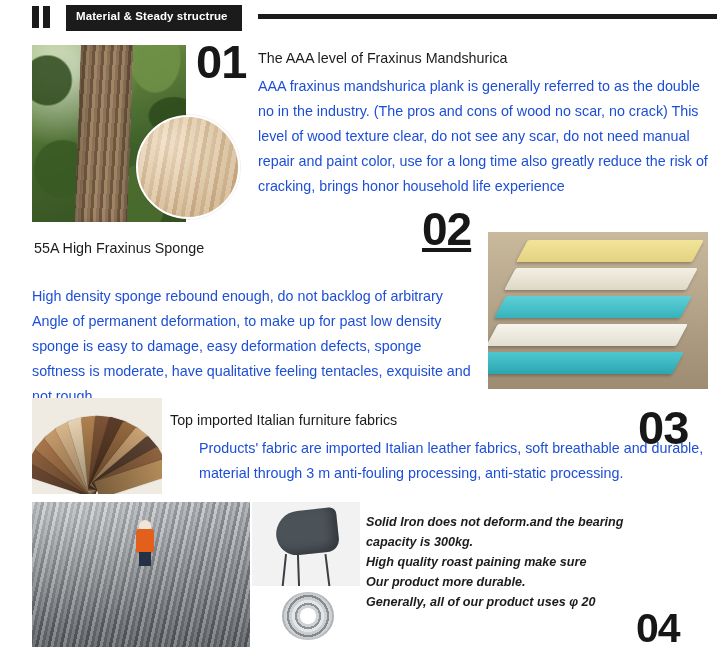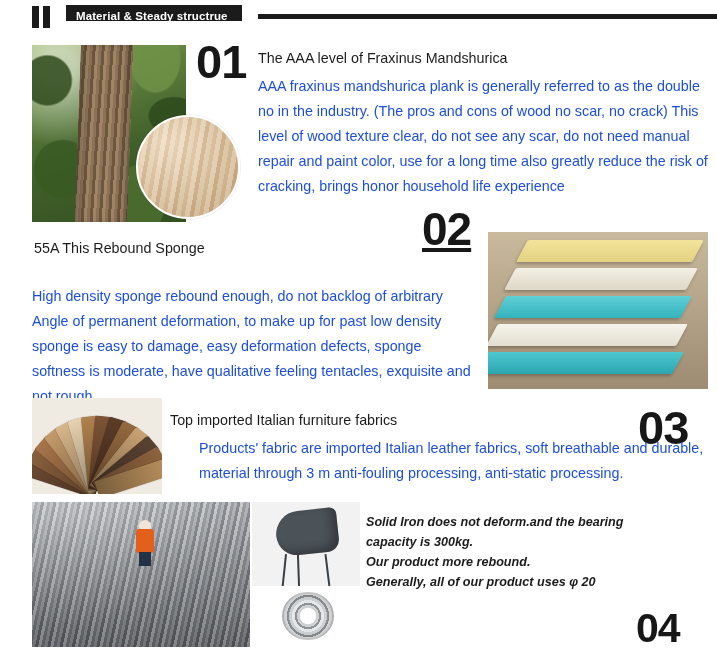--- a/index.html
+++ b/index.html
@@ -33,21 +33,21 @@
     position: absolute;
     top: 0;
     width: 7px; height: 22px;
     background: #1b1b1b;
   }
   .header-bars i:nth-child(1) { left: 0; }
   .header-bars i:nth-child(2) { left: 11px; }
   .header-title {
     position: absolute;
     left: 66px; top: 5px;
-    height: 16px;
+    height: 26px;
     padding: 0 14px 0 10px;
     background: #1b1b1b;
     color: #ffffff;
     font-size: 11.5px;
     font-weight: bold;
     line-height: 22px;
     white-space: nowrap;
     letter-spacing: 0.1px;
   }
   .header-rule {
@@ -369,21 +369,21 @@
     <div class="tree-sky"></div>
     <div class="tree-leaves"></div>
     <div class="tree-trunk"></div>
   </div>
   <div class="sec01-circle"></div>
 
   <div class="sec01-num num">01</div>
   <div class="sec01-head">The AAA level of Fraxinus Mandshurica</div>
   <div class="sec01-body body-text">AAA fraxinus mandshurica plank is generally referred to as the double no in the industry. (The pros and cons of wood no scar, no crack) This level of wood texture clear, do not see any scar, do not need manual repair and paint color, use for a long time also greatly reduce the risk of cracking, brings honor household life experience</div>
 
-  <div class="sec02-head">55A This Rebound Sponge</div>
+  <div class="sec02-head">55A High Fraxinus Sponge</div>
   <div class="sec02-body body-text">High density sponge rebound enough, do not backlog of arbitrary Angle of permanent deformation, to make up for past low density sponge is easy to damage, easy deformation defects, sponge softness is moderate, have qualitative feeling tentacles, exquisite and not rough,</div>
   <div class="sec02-num num">02</div>
 
   <div class="sec02-photo">
     <div class="sponge-bg"></div>
     <div class="slab s1"></div>
     <div class="slab s2"></div>
     <div class="slab s3"></div>
     <div class="slab s4"></div>
     <div class="slab s5"></div>
@@ -430,20 +430,21 @@
     <div class="chair-leg cl4"></div>
   </div>
 
   <div class="sec04-photo-c">
     <div class="coil"></div>
   </div>
 
   <div class="sec04-text">
     <div>Solid Iron does not deform.and the bearing</div>
     <div>capacity is 300kg.</div>
-    <div>Our product more rebound.</div>
+    <div>High quality roast paining make sure</div>
+    <div>Our product more durable.</div>
     <div>Generally, all of our product uses φ 20</div>
   </div>
 
 
   <div class="sec04-num num">04</div>
 
 </div>
 
 </body></html>

